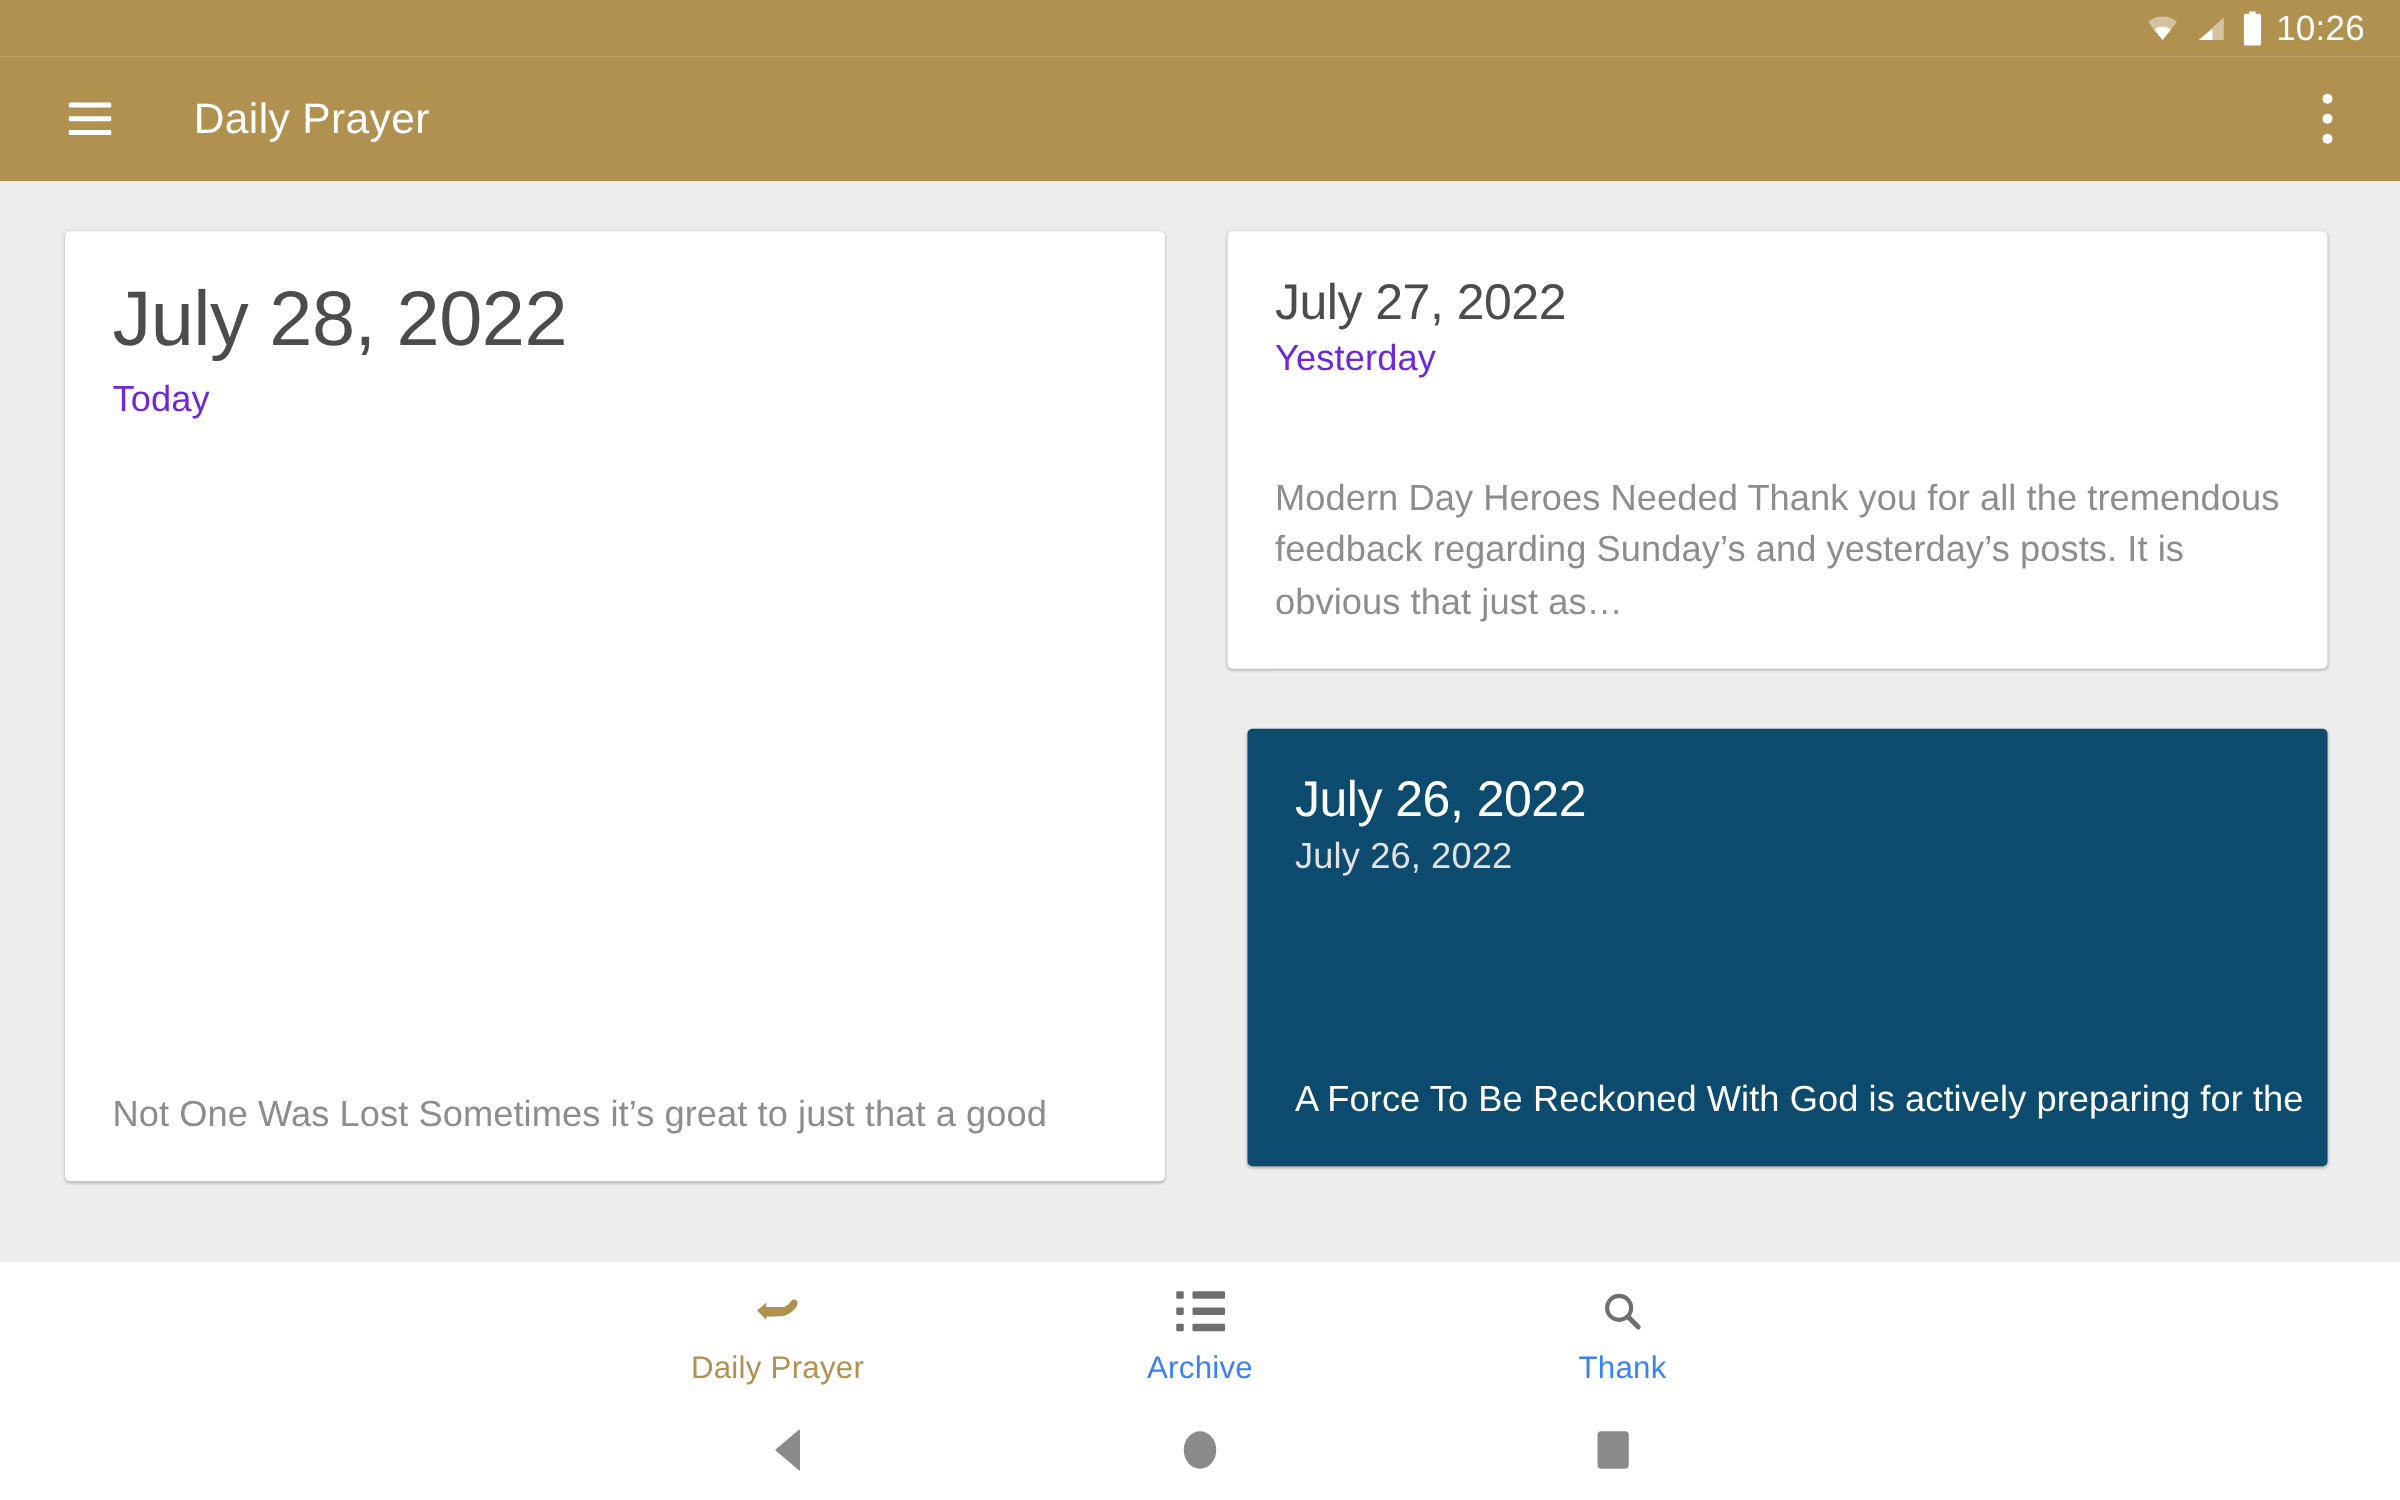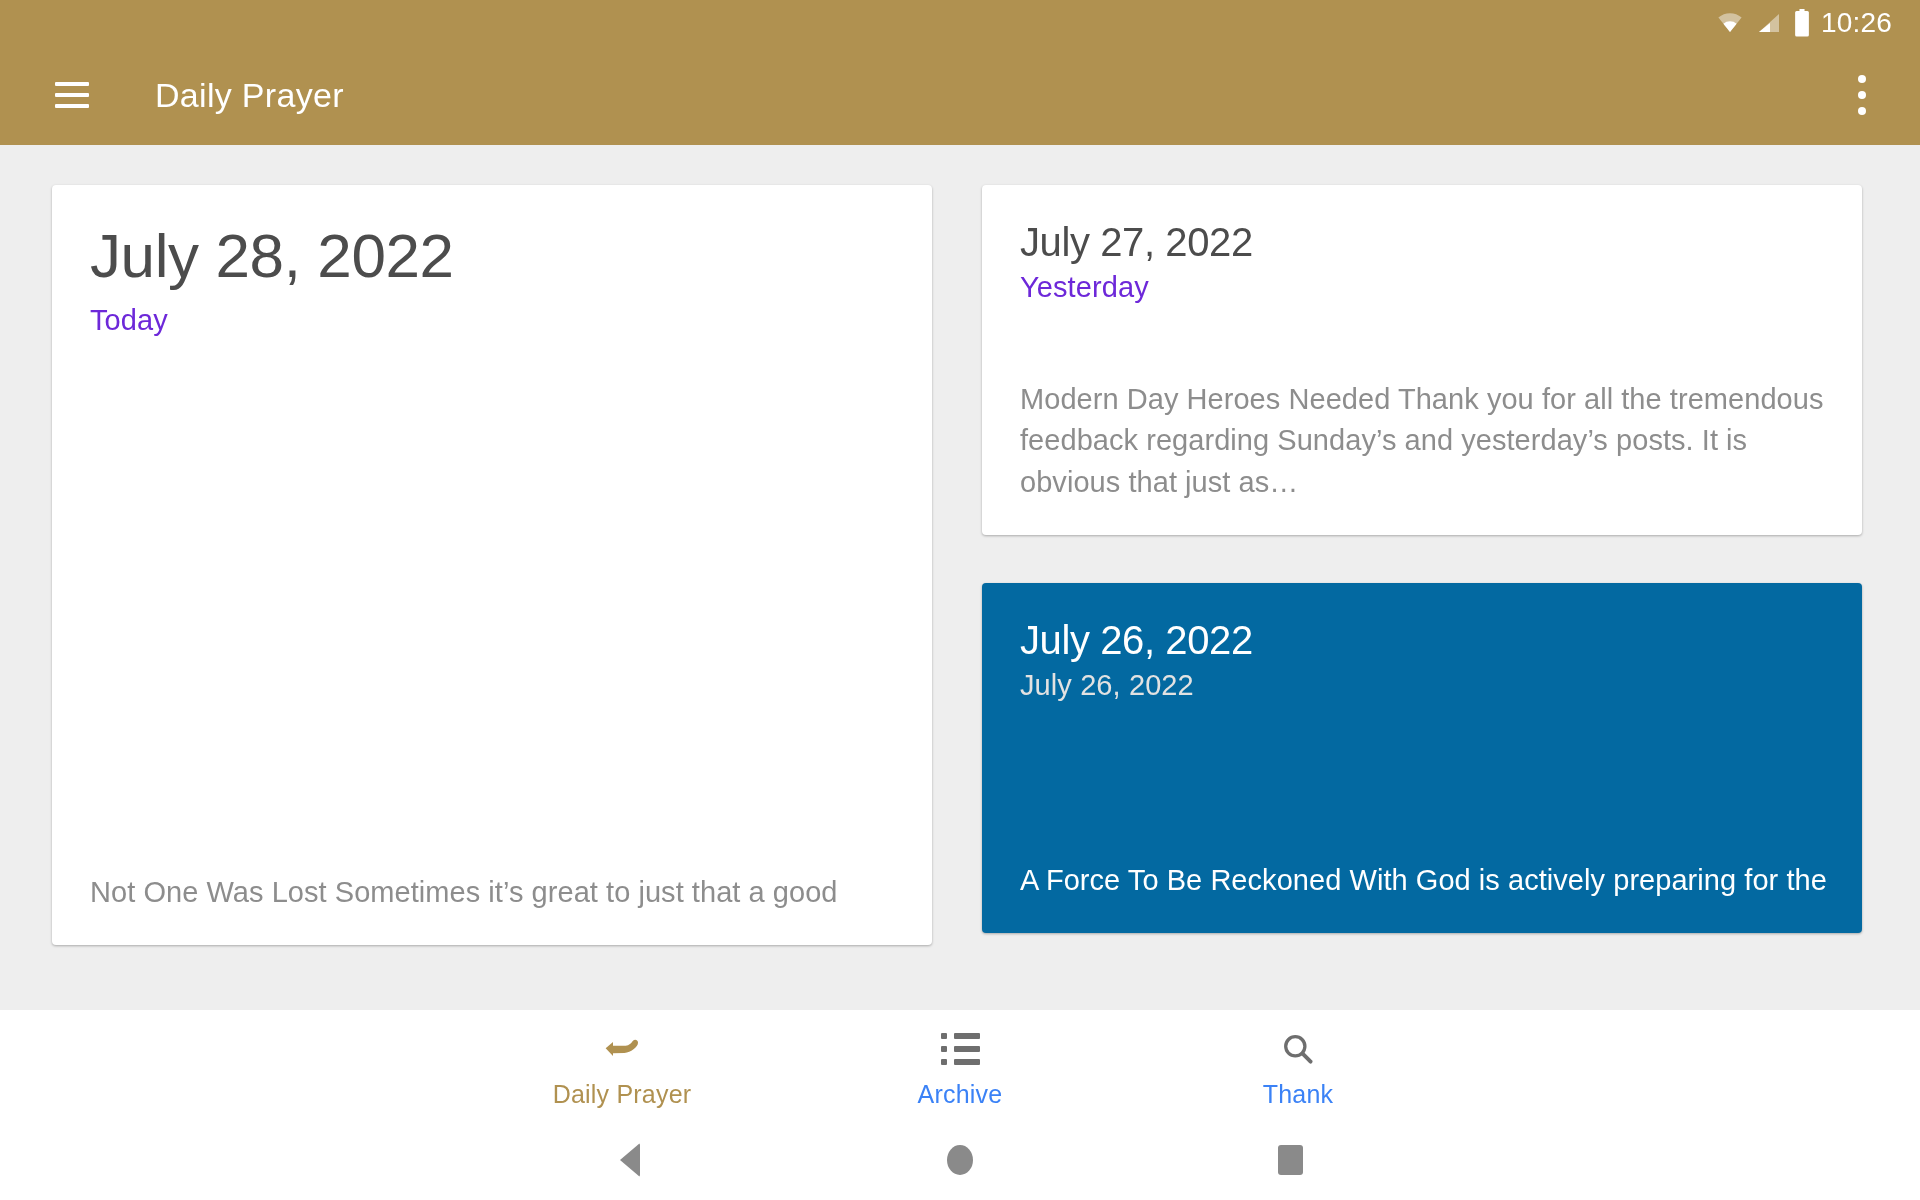--- a/index.html
+++ b/index.html
@@ -52,21 +52,21 @@
   }
   .cols{ display:flex; padding:40px 56px 0 52px; gap:50px; align-items:flex-start; }
   .col-left{ width:880px; flex:none; }
   .col-right{ width:880px; flex:none;border-radius:18px; }
 
   .card{
     background:#ffffff; border-radius:4px;
     box-shadow:0 1px 3px rgba(0,0,0,.18), 0 1px 2px rgba(0,0,0,.12);
     padding:38px 38px 32px 38px; position:relative; overflow:hidden;
   }
-  .card.selected{ background:#0369a1; }
+  .card.selected{ background:#0c4a6e;margin-left:16px; }
 
   .card-title{
     font-size:52px; font-weight:400; color:#4c4c4c; line-height:1.05;
     letter-spacing:-.4px; white-space:nowrap;
   }
   .card.selected .card-title{ color:#ffffff; }
 
   .card-sub{
     font-size:27px; color:#6d28d9; margin-top:14px; font-weight:400;
     letter-spacing:.1px;

